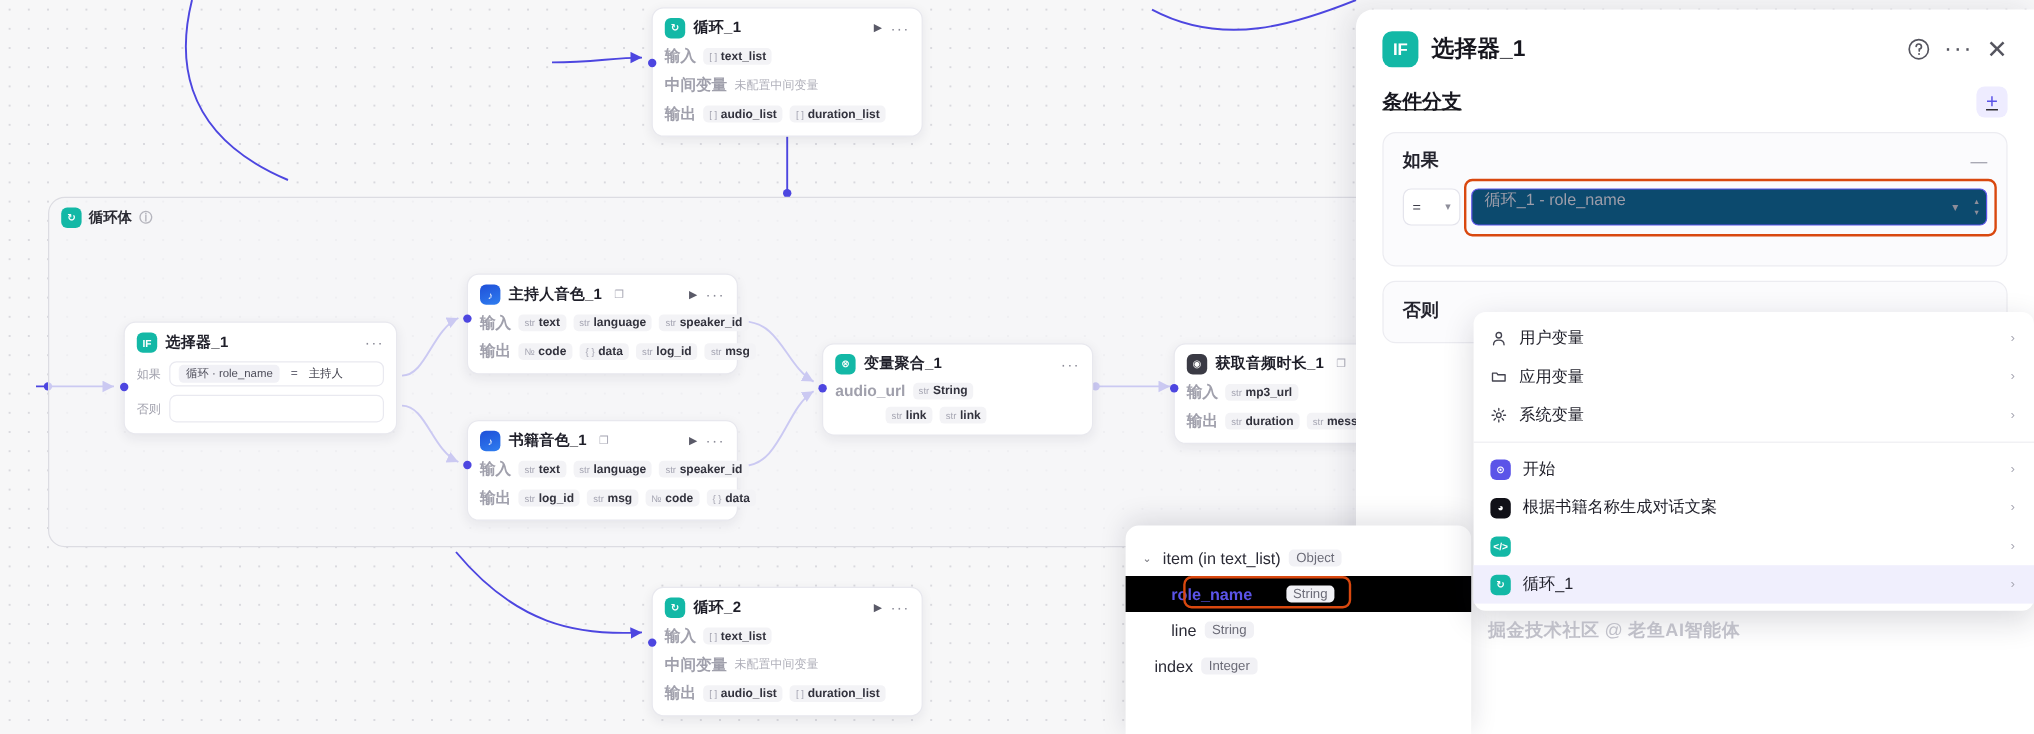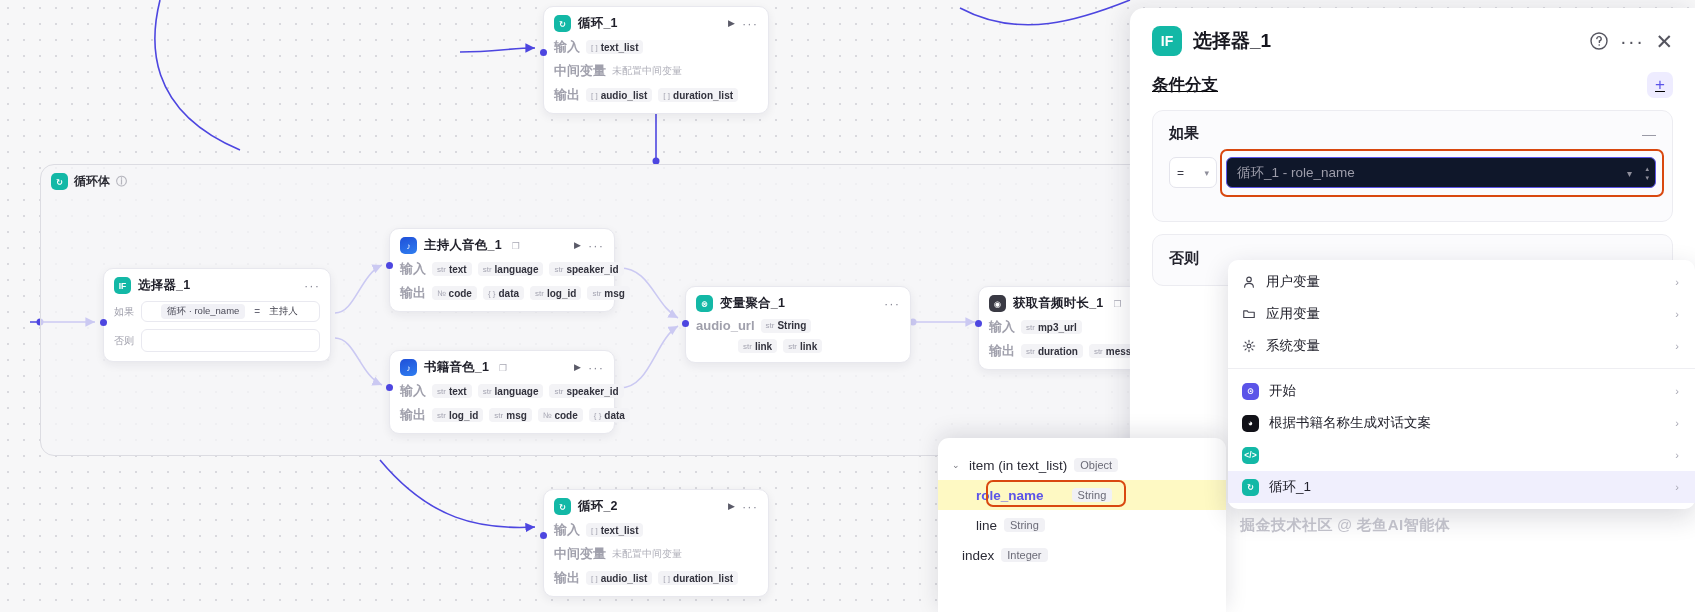--- a/index.html
+++ b/index.html
@@ -78,21 +78,21 @@
     background: #4d46e0;
   }
 
   
   .sel-node { width: 228px; }
   .sel-line { display: flex; align-items: center; gap: 7px; margin-top: 7px; }
   .sel-tag { font-size: 10px; color: #a0a0ac; flex: none; }
   .sel-box {
     flex: 1; border: 1px solid #e9e9f0; border-radius: 6px;
     background: #fff; height: 21px; display: flex; align-items: center;
-    padding: 0 19px; gap: 9px;
+    padding: 0 7px; gap: 9px;
   }
   .sel-var {
     background: #f1f1f6; border-radius: 4px; padding: 1px 6px;
     font-size: 9.5px; color: #4a4a57;
   }
   .sel-op { font-size: 10px; color: #6a6a78; }
   .sel-val { font-size: 9.5px; color: #3b3b47; }
   .sel-empty { height: 23px; }
 
   
@@ -146,21 +146,21 @@
   .cond-body { display: flex; align-items: center; gap: 9px; margin-top: 14px; }
   .op-select {
     width: 48px; height: 31px; border: 1px solid #e4e4ec; border-radius: 7px;
     background: #fff; display: flex; align-items: center; justify-content: space-between;
     padding: 0 7px; font-size: 12px; color: #3c3c48; cursor: pointer;
   }
   .op-select .cv { font-size: 9px; color: #8e8e9a; }
   .var-wrap { position: relative; flex: 1; }
   .var-field {
     height: 31px; border: 1px solid #5b54e8; border-radius: 6px;
-    background: #0f172a; display: flex; align-items: center;
+    background: #0c4a6e; display: flex; 
     padding: 0 26px 0 10px; font-size: 13.5px; color: #9d9daa;
   }
   .var-caret {
     position: absolute; right: 24px; top: 50%; transform: translateY(-50%);
     font-size: 10px; color: #8e8e9a;
   }
   .var-spin {
     position: absolute; right: 7px; top: 50%; transform: translateY(-50%);
     display: flex; flex-direction: column; gap: 2px; color: #8e8e9a; font-size: 7px;
     line-height: 1;
@@ -208,21 +208,21 @@
 
   
   .vtree {
     position: absolute; left: 938px; top: 438px; width: 288px; height: 174px;
     background: #fff; border-radius: 11px 11px 0 0;
     box-shadow: 0 -4px 22px rgba(25,25,50,0.13);
     padding: 12px 0 0 0; z-index: 30;
   }
   .vt-row { display: flex; align-items: center; gap: 7px; height: 30px; padding: 0 14px; font-size: 13.5px; color: #2b2b36; }
   .vt-row.ind1 { padding-left: 38px; }
-  .vt-row.hl { background: #fef9c3; gap: 28px; }
+  .vt-row.hl { background: #000000; gap: 28px; }
   .vt-caret { font-size: 9px; color: #77777f; width: 10px; }
   .vt-name { font-weight: 400; }
   .vt-name.key { color: #5b54e8; font-weight: 700; }
   .vt-type { background: #f1f1f5; border-radius: 4px; padding: 1px 6px; font-size: 11px; color: #6b6b77; }
   .vt-red {
     position: absolute; left: 48px; top: 42px; width: 140px; height: 27px;
     border: 2.5px solid #d9480f; border-radius: 7px; pointer-events: none;
   }
 
   

